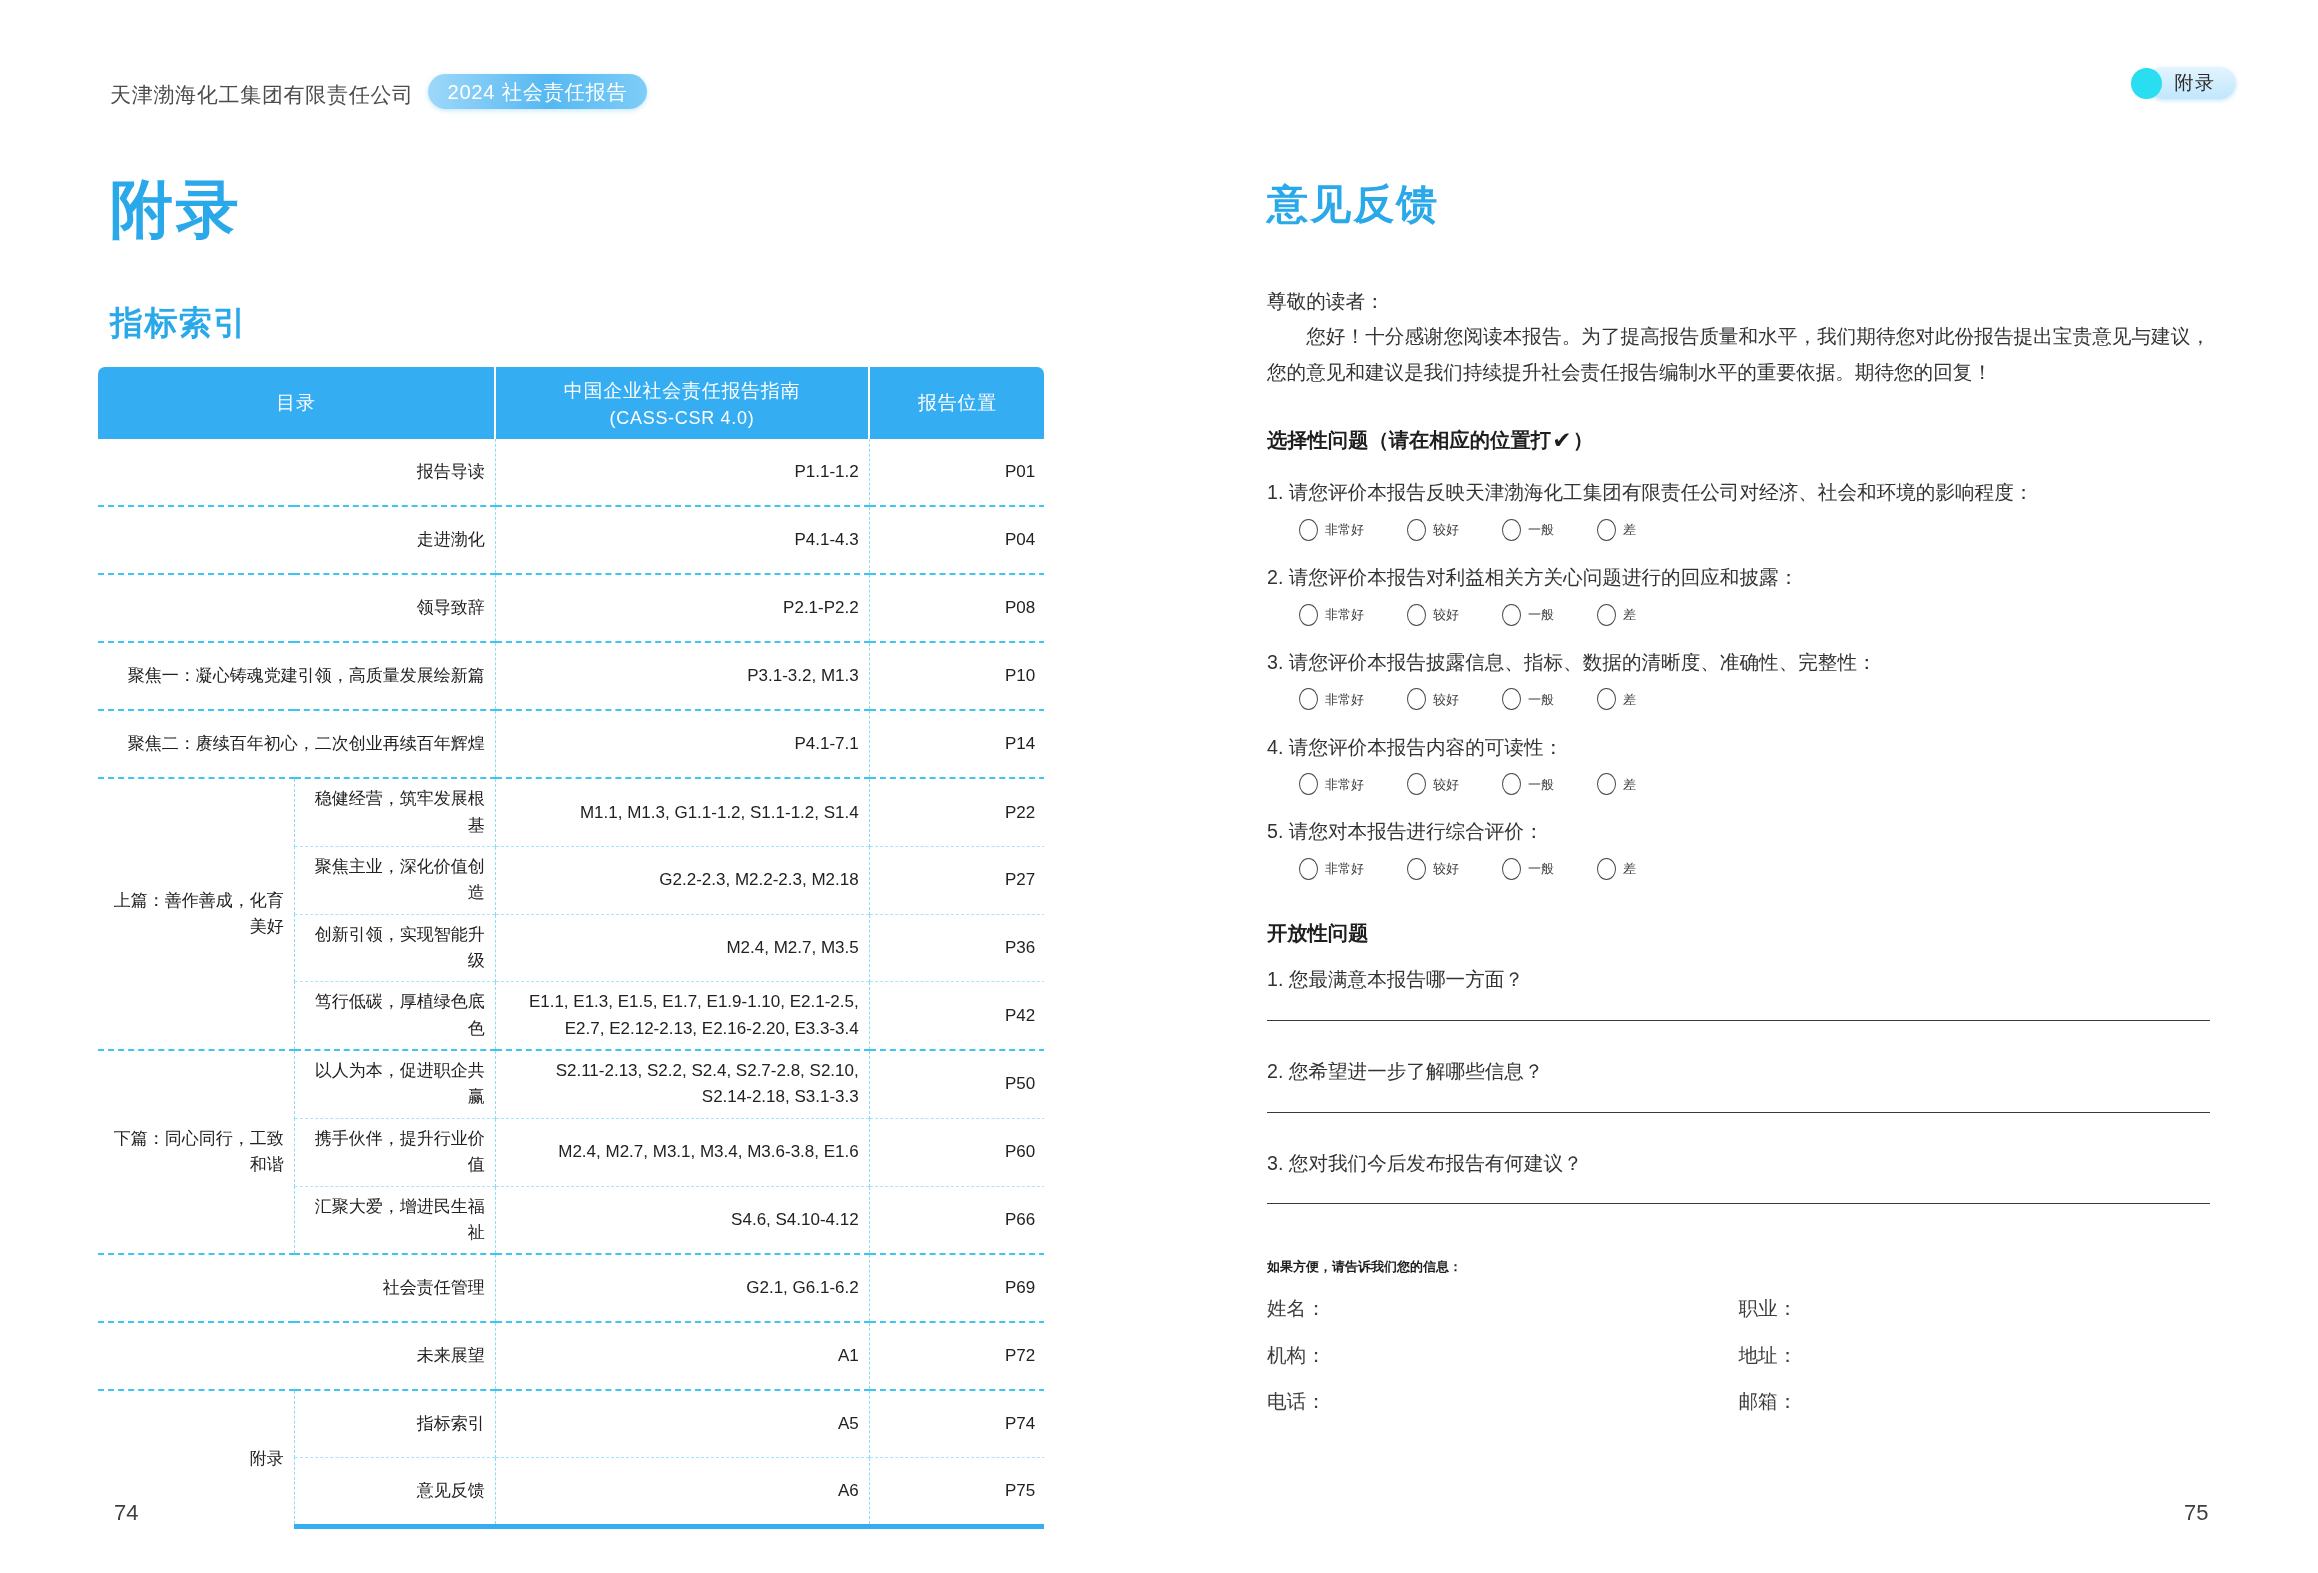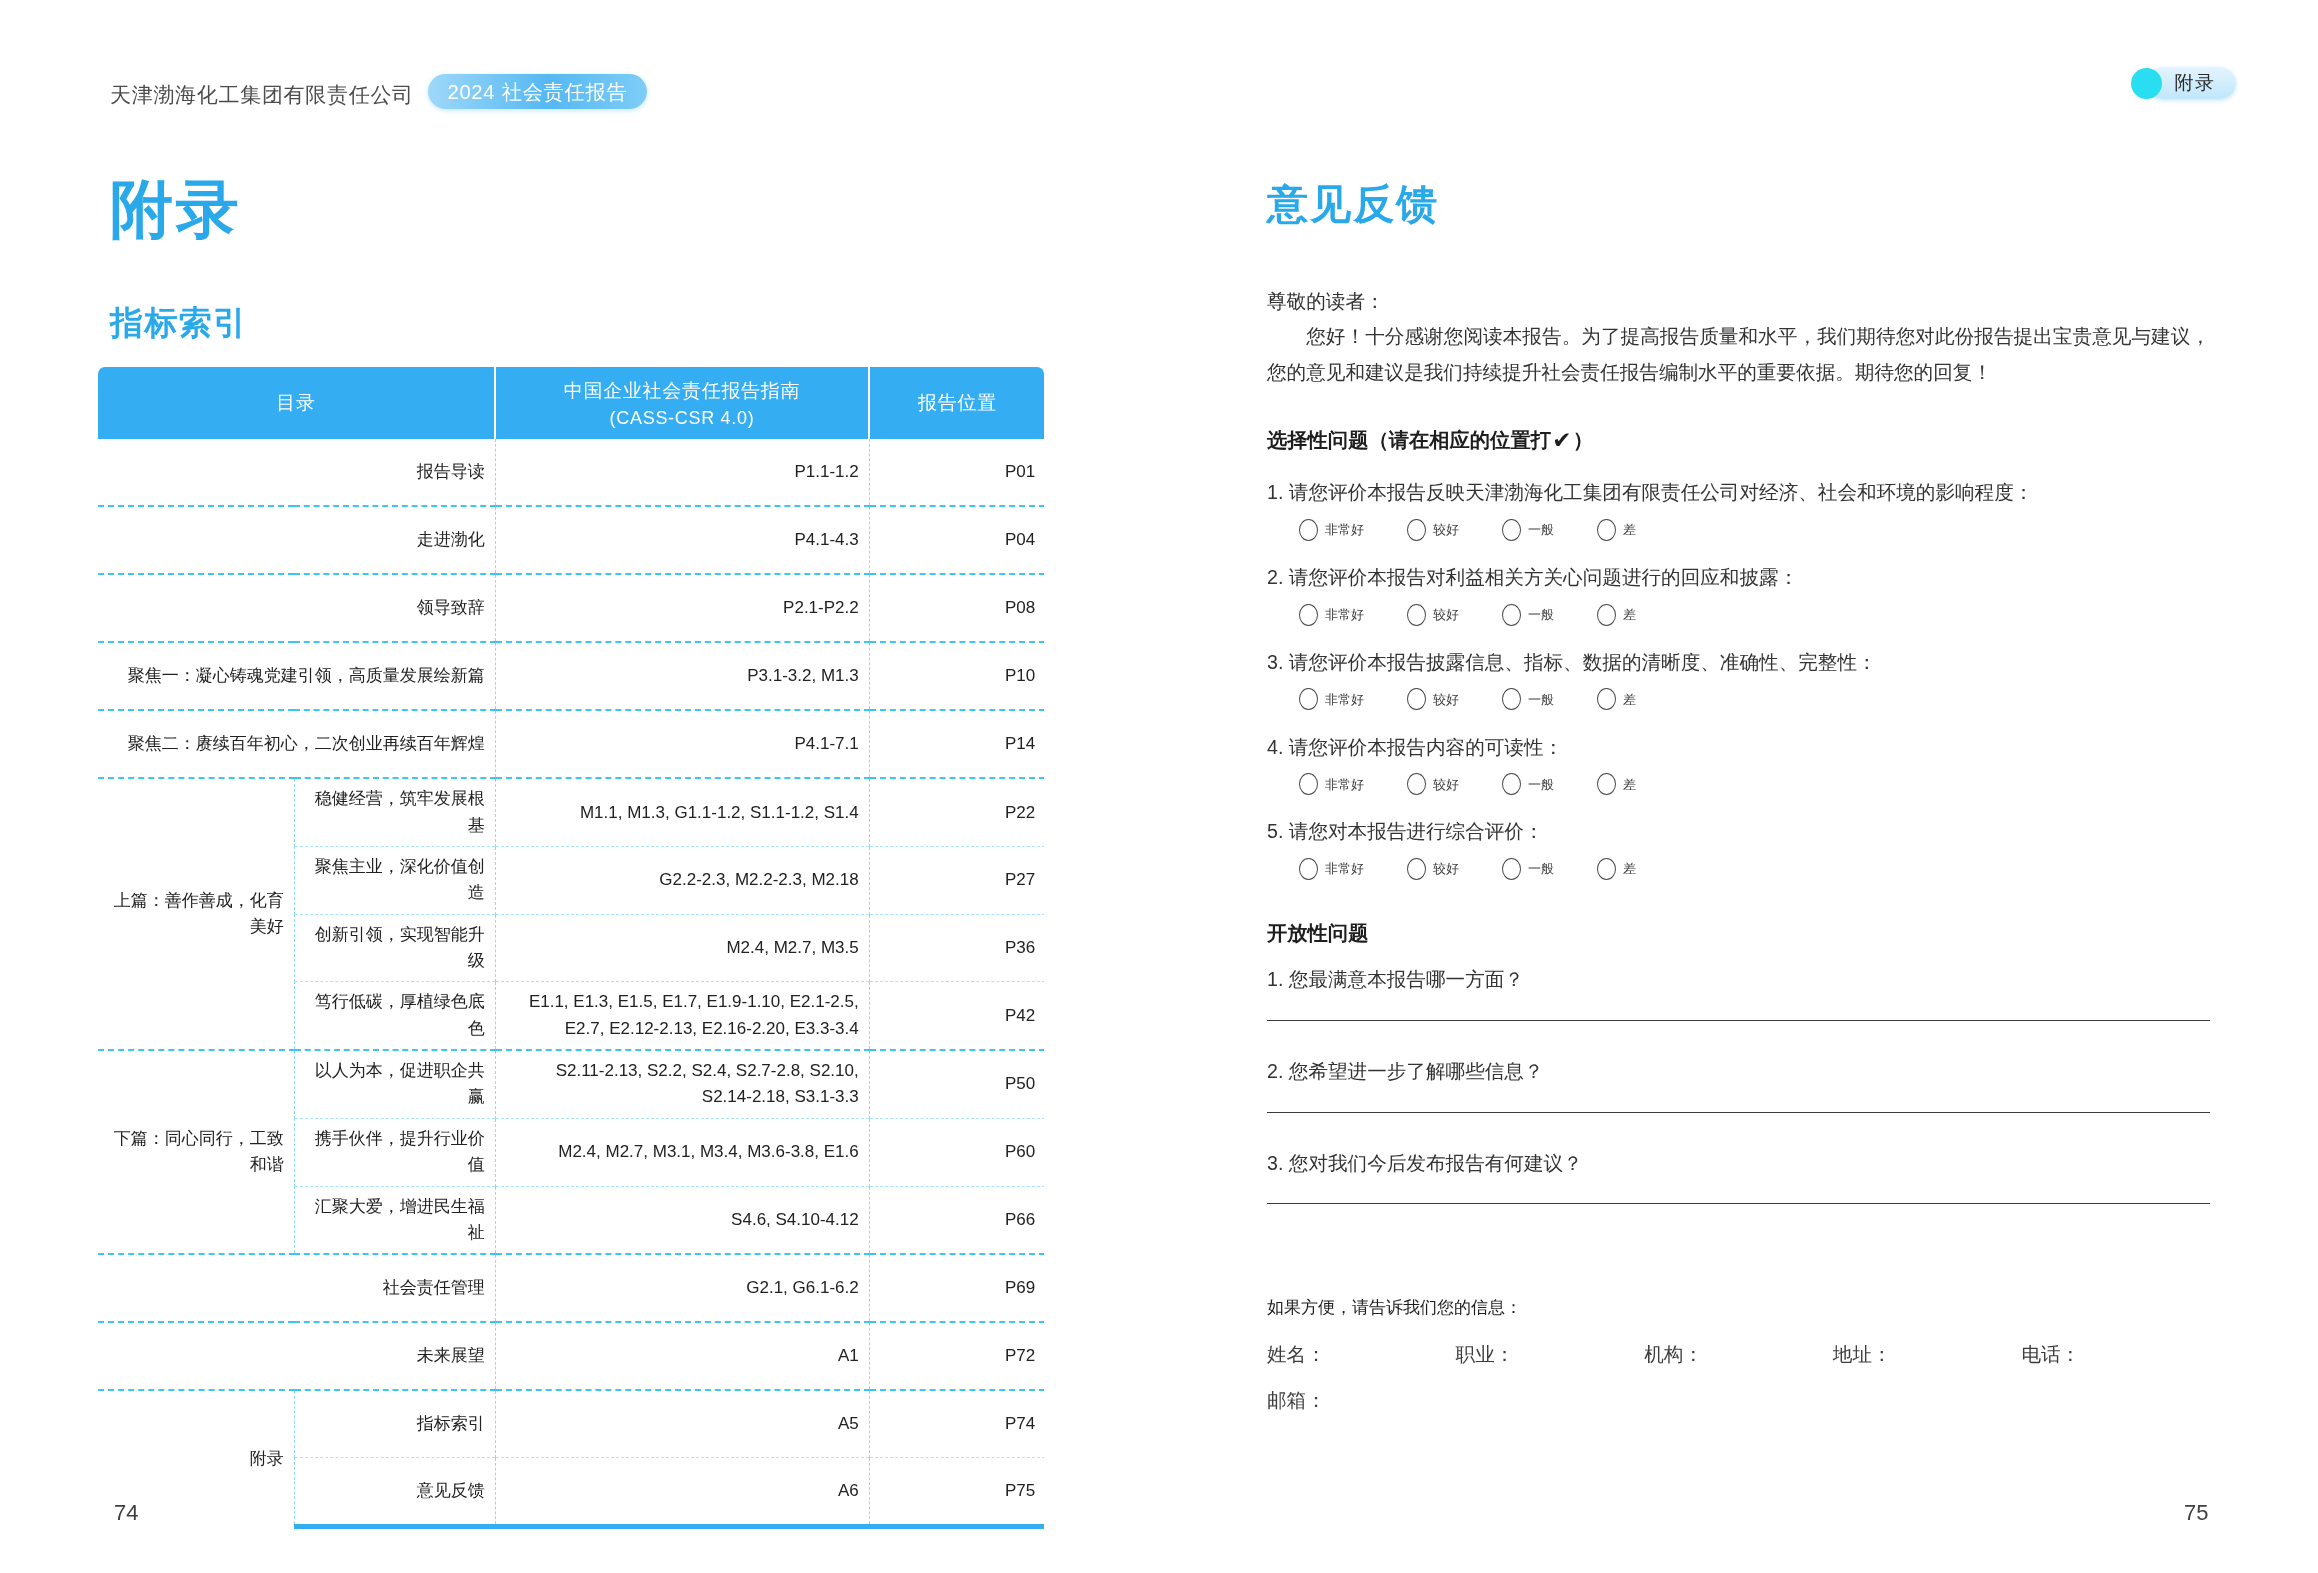--- a/index.html
+++ b/index.html
@@ -52,22 +52,22 @@
   .blk-heading{font-weight:700;color:#1e1e1e;margin-top:32px;font-size:20.3px;display:flex;align-items:center;}
   .check{font-size:23px;font-weight:900;color:#1e1e1e;line-height:1;margin:0 1.4px;}
   .cq{margin-top:19.6px;line-height:1.45;}
   .opts{display:flex;align-items:center;margin:9.8px 0 0 32px;height:27px;}
   .opt{display:flex;align-items:center;margin-right:43px;}
   .radio{width:19px;height:22px;border:1.8px solid #4a4a4a;border-radius:50%;box-sizing:border-box;background:#fff;}
   .opt-label{margin-left:7px;font-size:13px;color:#3c3c3c;}
   .open-q{margin-top:36px;line-height:1.45;}
   .open-q:first-of-type{margin-top:14px;}
   .answer-line{border-bottom:1.8px solid #3a3a3a;height:1.4px;margin-top:25px;}
-  .info-heading{font-weight:400;color:#1e1e1e;margin-top:89px;font-size:17px;}
-  .info-grid{display:grid;grid-template-columns:1fr 1fr 1fr 1fr 1fr;row-gap:11.2px;margin-top:12.6px;}
+  .info-heading{font-weight:700;color:#1e1e1e;margin-top:51px;font-size:13px;}
+  .info-grid{display:grid;grid-template-columns:1fr 1fr;row-gap:11.2px;margin-top:12.6px;}
   .info-label{font-size:19.6px;color:#3c3c3c;}
   
   .pagenum{position:absolute;top:1500px;font-size:22px;color:#3f3f3f;}
   .pagenum.left{left:114px;}
   .pagenum.right{left:2184px;}
 </style>
 </head>
 <body>
 
 <div class="sheet">

